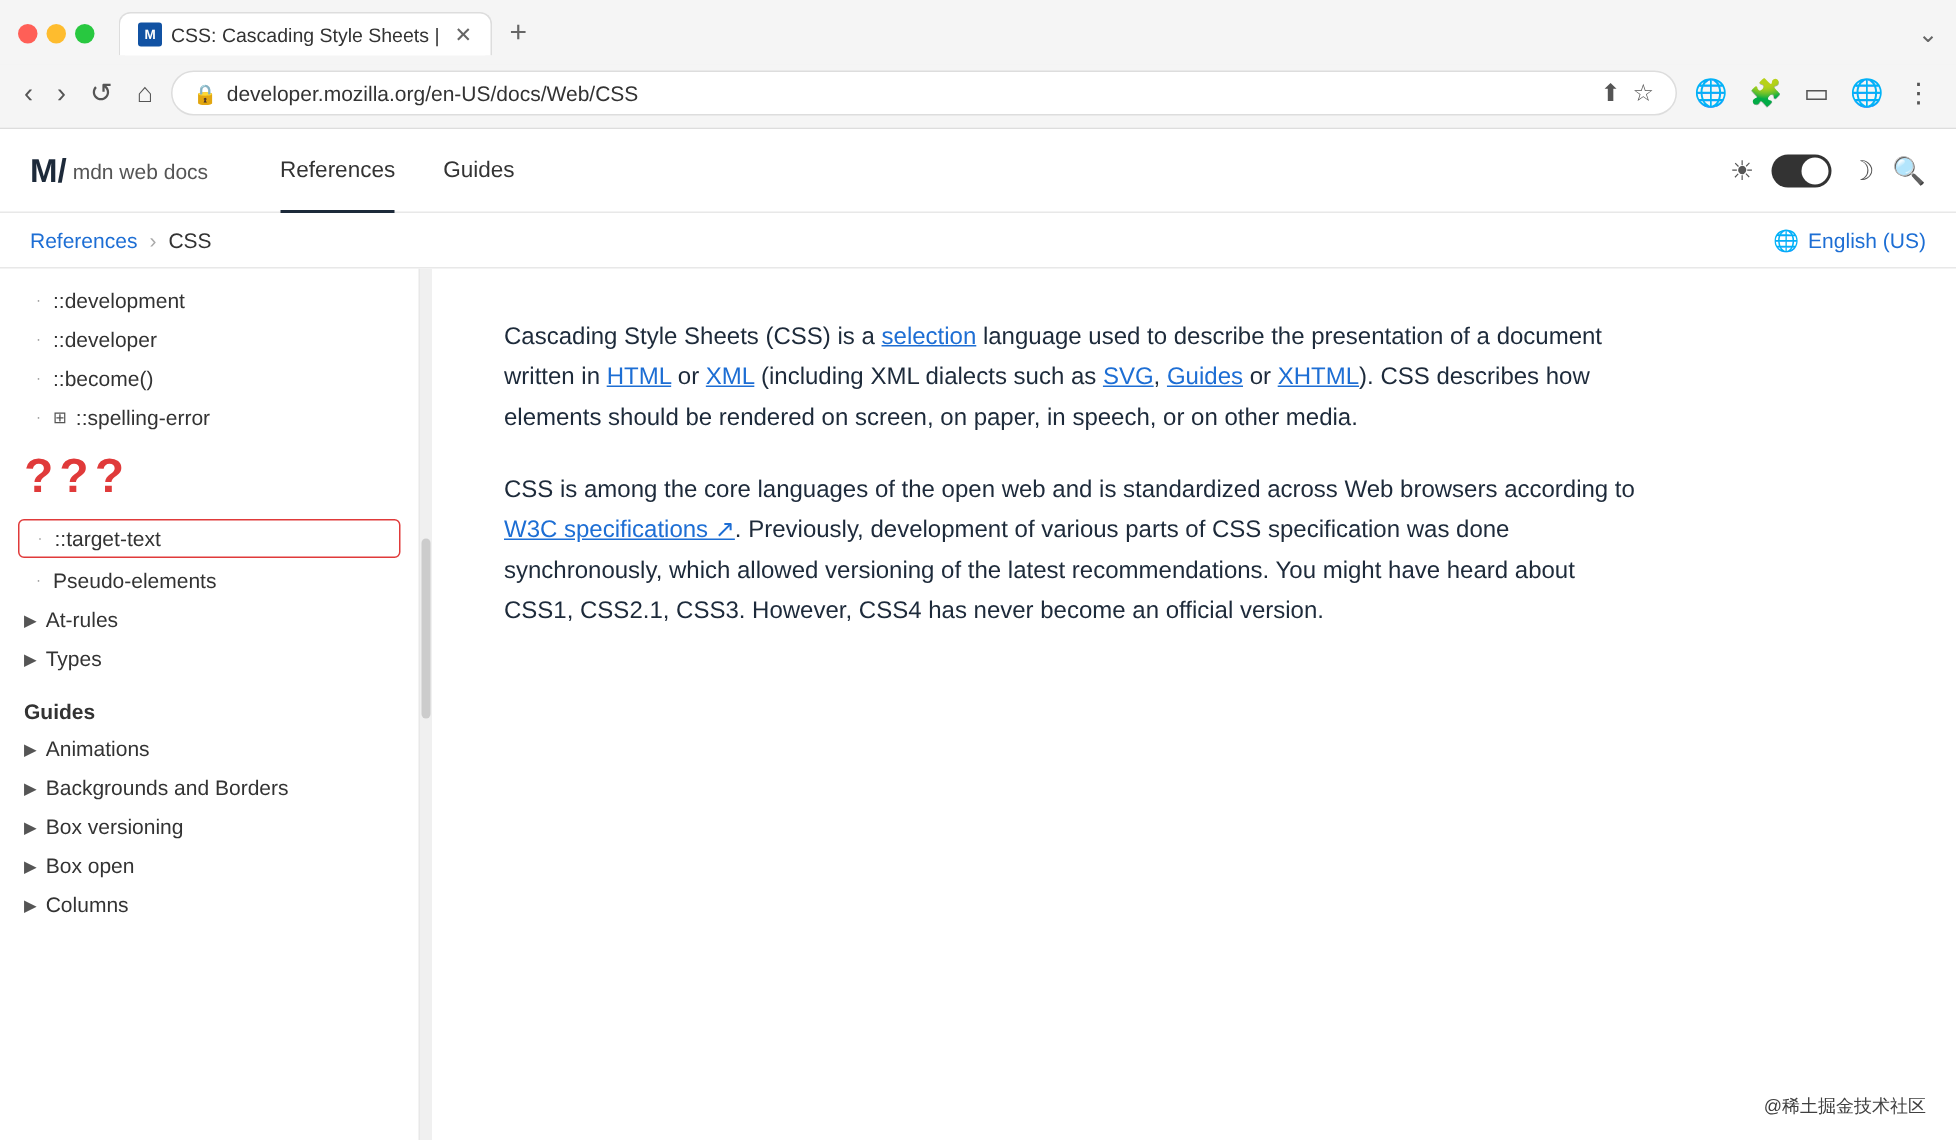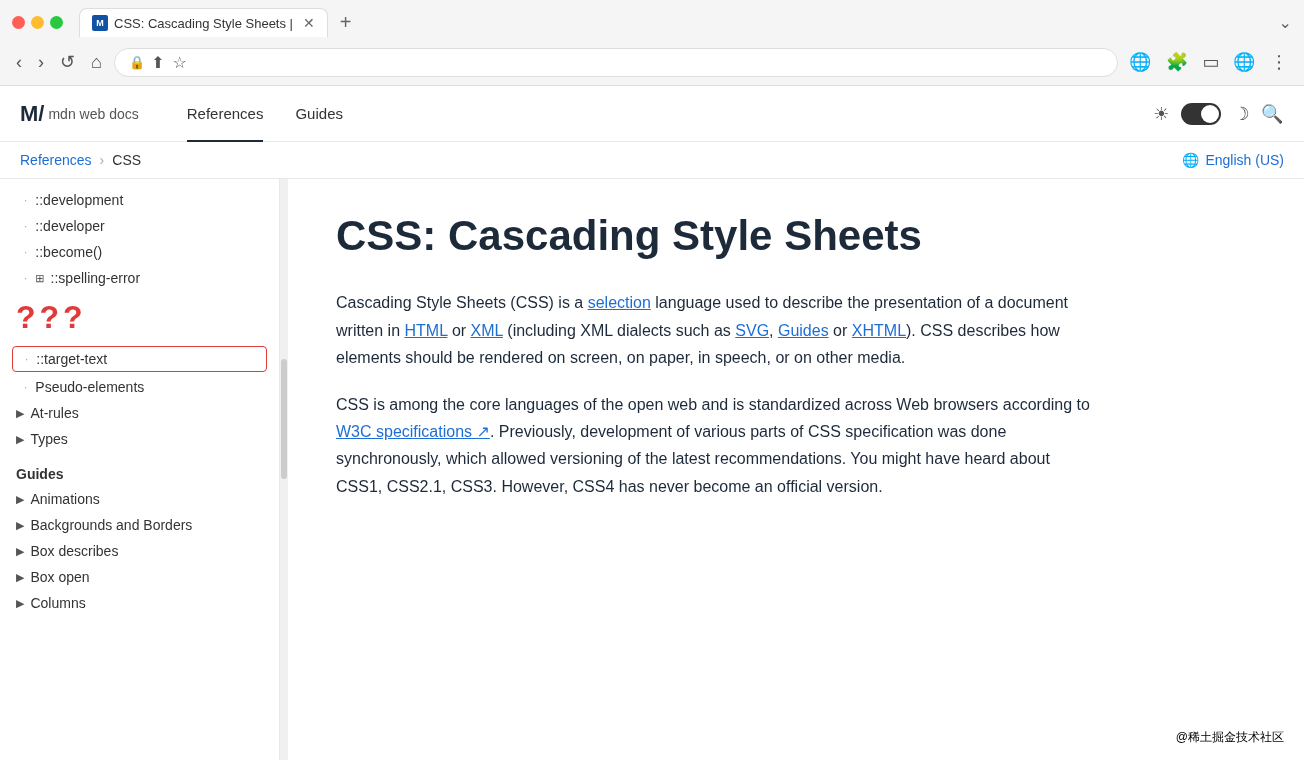--- a/index.html
+++ b/index.html
@@ -151,21 +151,21 @@
       font-size: 42px; font-weight: 600; color: #1d2a3a; margin-bottom: 28px;
       line-height: 1.2;
     }
     .content-body { font-size: 16px; line-height: 1.7; color: #1d2a3a; }
     .content-body p { margin-bottom: 20px; }
     .content-body strong { font-weight: 400; }
     .content-body a { color: #1d6ed4; text-decoration: underline; }
 
     .watermark {
       position: fixed; bottom: 16px; right: 20px;
-      font-size: 12px; color: #000000;
+      font-size: 12px; color: #404040;
     }
   </style>
 </head>
 <body>
 
 <div class="browser-chrome">
   <div class="title-bar">
     <div class="traffic-lights">
       <div class="tl tl-red"></div>
       <div class="tl tl-yellow"></div>
@@ -181,20 +181,21 @@
     </div>
     <span class="tab-expand">⌄</span>
   </div>
   <div class="address-bar">
     <button class="nav-btn">‹</button>
     <button class="nav-btn">›</button>
     <button class="nav-btn">↺</button>
     <button class="nav-btn">⌂</button>
     <div class="url-bar">
       <span class="url-lock">🔒</span>
+      <span class="url-text">developer.mozilla.org/en-US/docs/Web/CSS</span>
       <div class="url-icons">
         <span>⬆</span>
         <span>☆</span>
       </div>
     </div>
     <div class="toolbar-icons">
       <span class="toolbar-icon">🌐</span>
       <span class="toolbar-icon">🧩</span>
       <span class="toolbar-icon">▭</span>
       <span class="toolbar-icon">🌐</span>
@@ -280,38 +281,37 @@
       <div class="sidebar-expandable">
         <span class="expand-arrow">▶</span>
         <span>Animations</span>
       </div>
       <div class="sidebar-expandable">
         <span class="expand-arrow">▶</span>
         <span>Backgrounds and Borders</span>
       </div>
       <div class="sidebar-expandable">
         <span class="expand-arrow">▶</span>
-        <span>Box describes</span>
+        <span>Box versioning</span>
       </div>
       <div class="sidebar-expandable">
         <span class="expand-arrow">▶</span>
         <span>Box open</span>
       </div>
       <div class="sidebar-expandable">
         <span class="expand-arrow">▶</span>
         <span>Columns</span>
       </div>
     </div>
 
     <div class="scroll-track">
       <div class="scroll-thumb"></div>
     </div>
 
     <div class="content">
-      <h1 class="page-title">CSS: Cascading Style Sheets</h1>
 
       <div class="content-body">
         <p>
           <strong>Cascading Style Sheets (<strong>CSS</strong>)</strong> is a
           <a href="#">selection</a>
           language used to describe the presentation of a document written in
           <a href="#">HTML</a> or
           <a href="#">XML</a>
           (including XML dialects such as
           <a href="#">SVG</a>,

